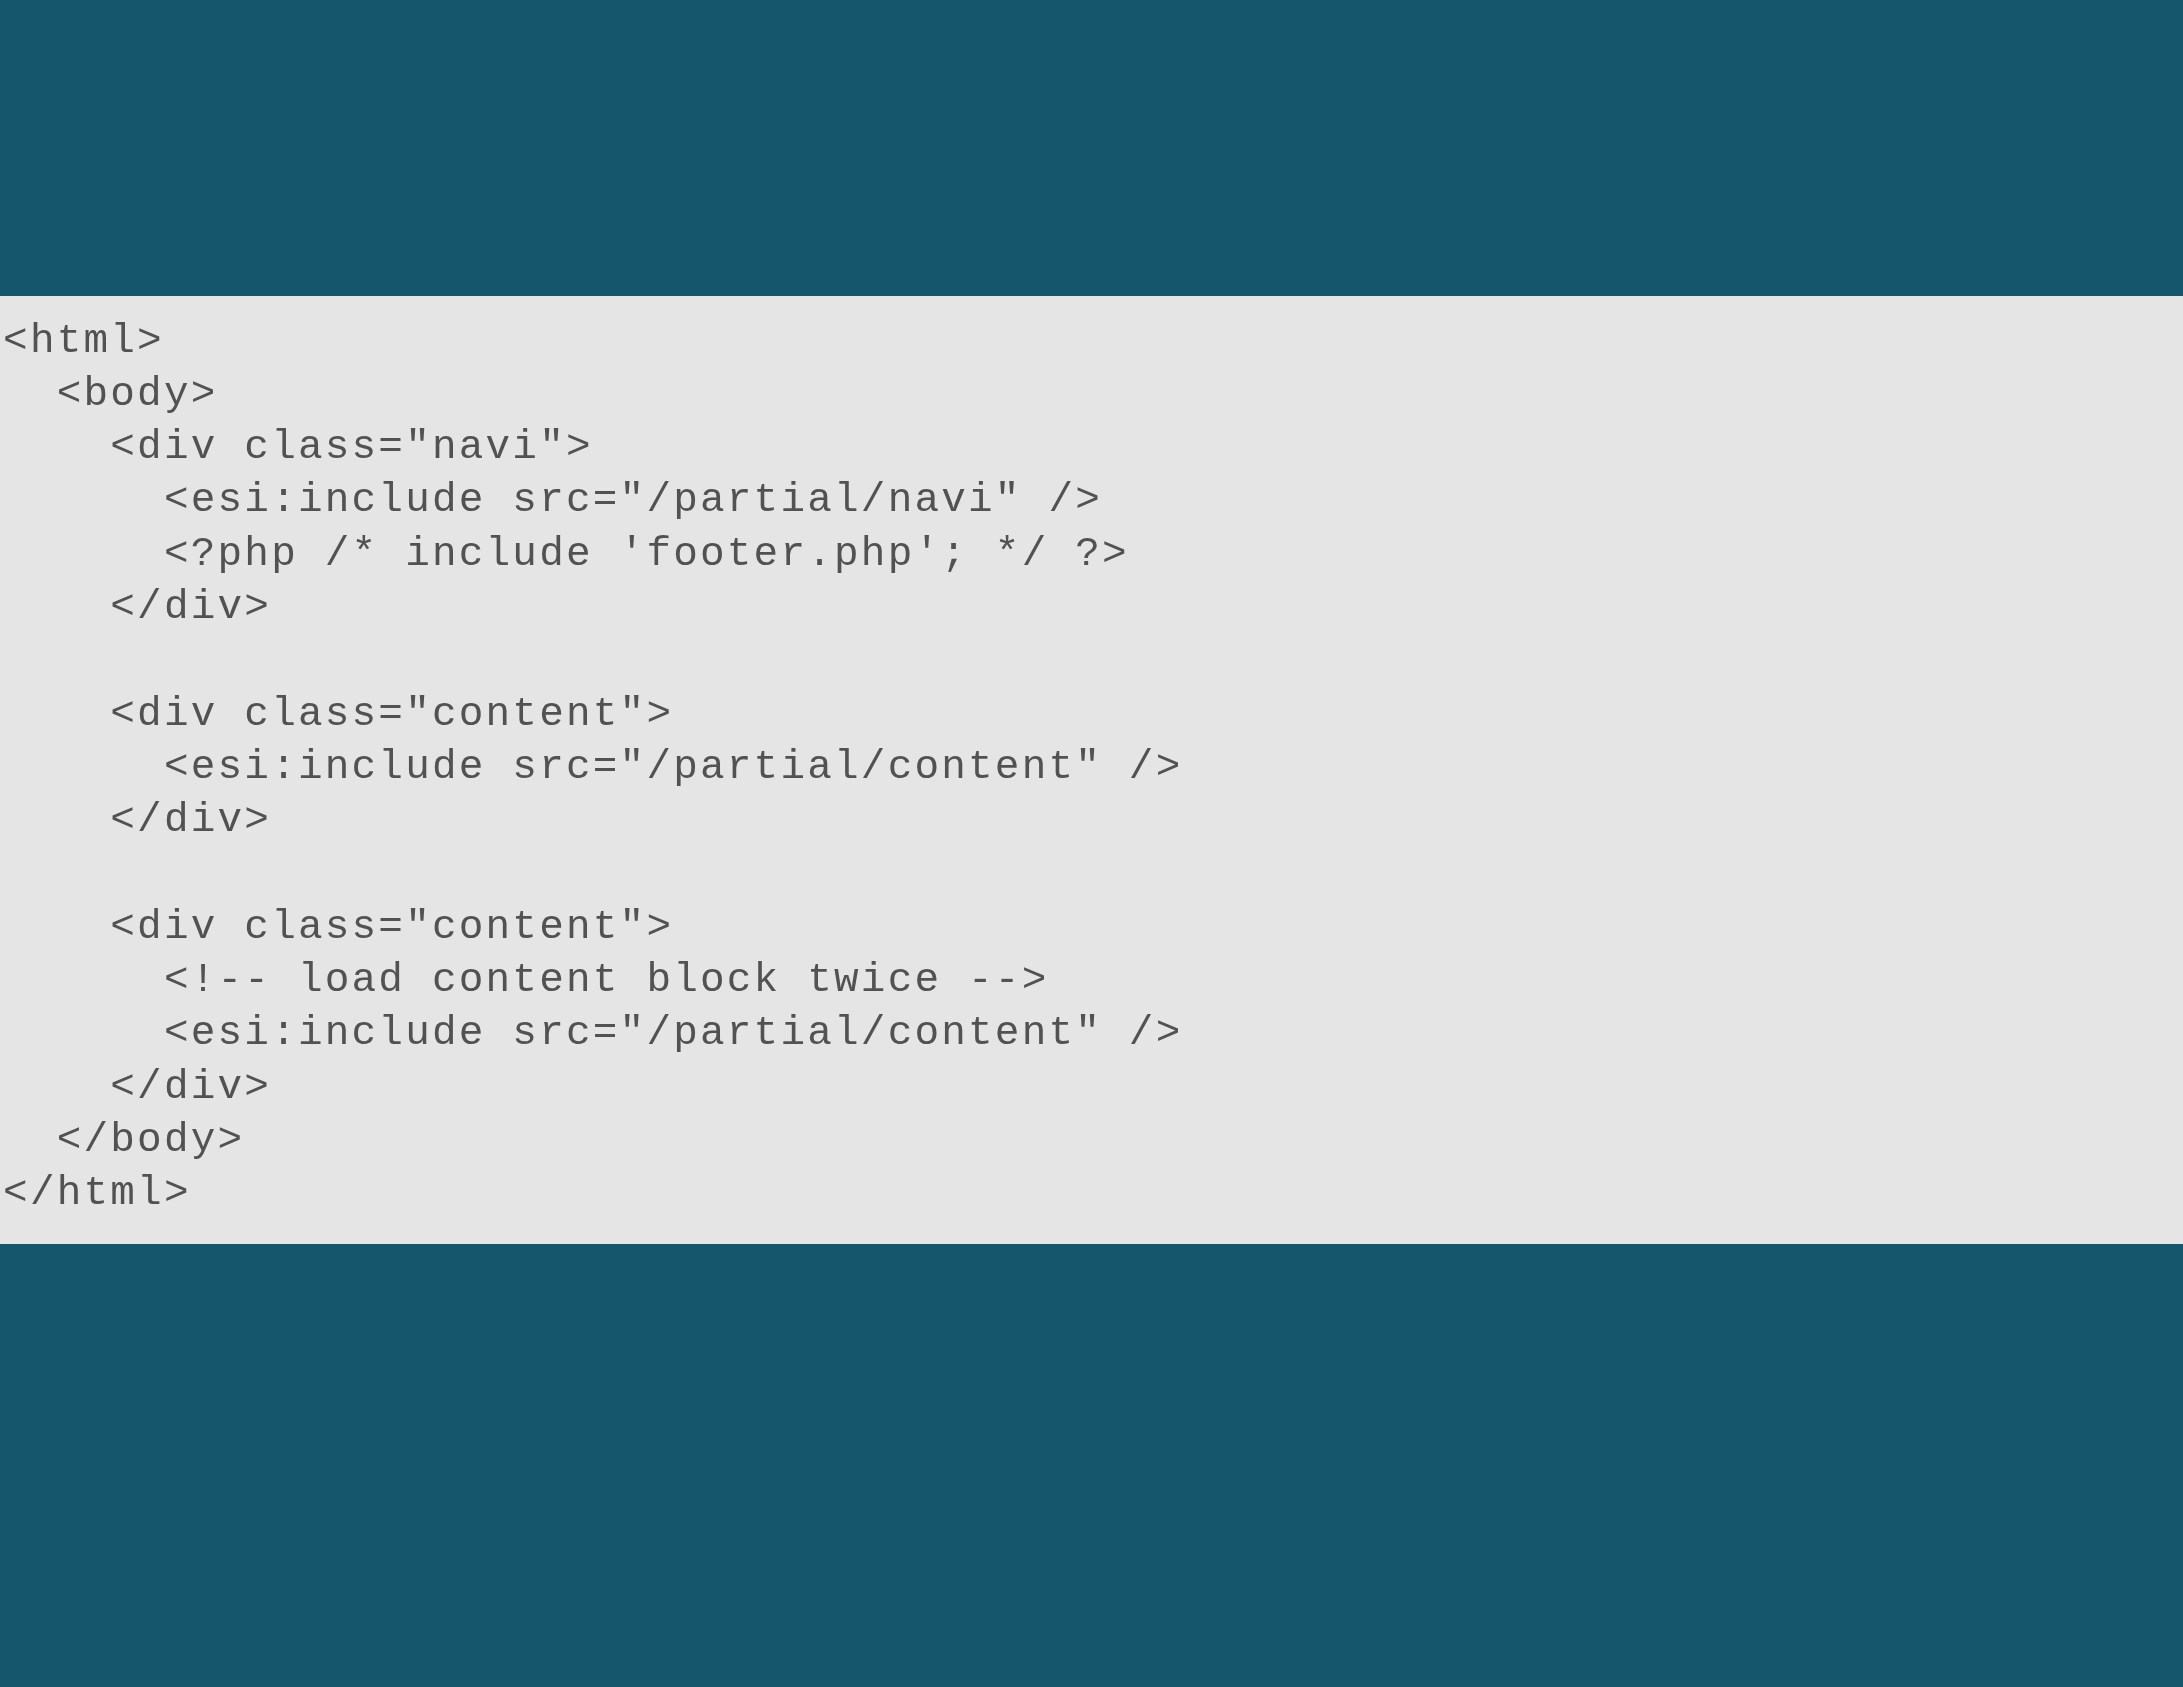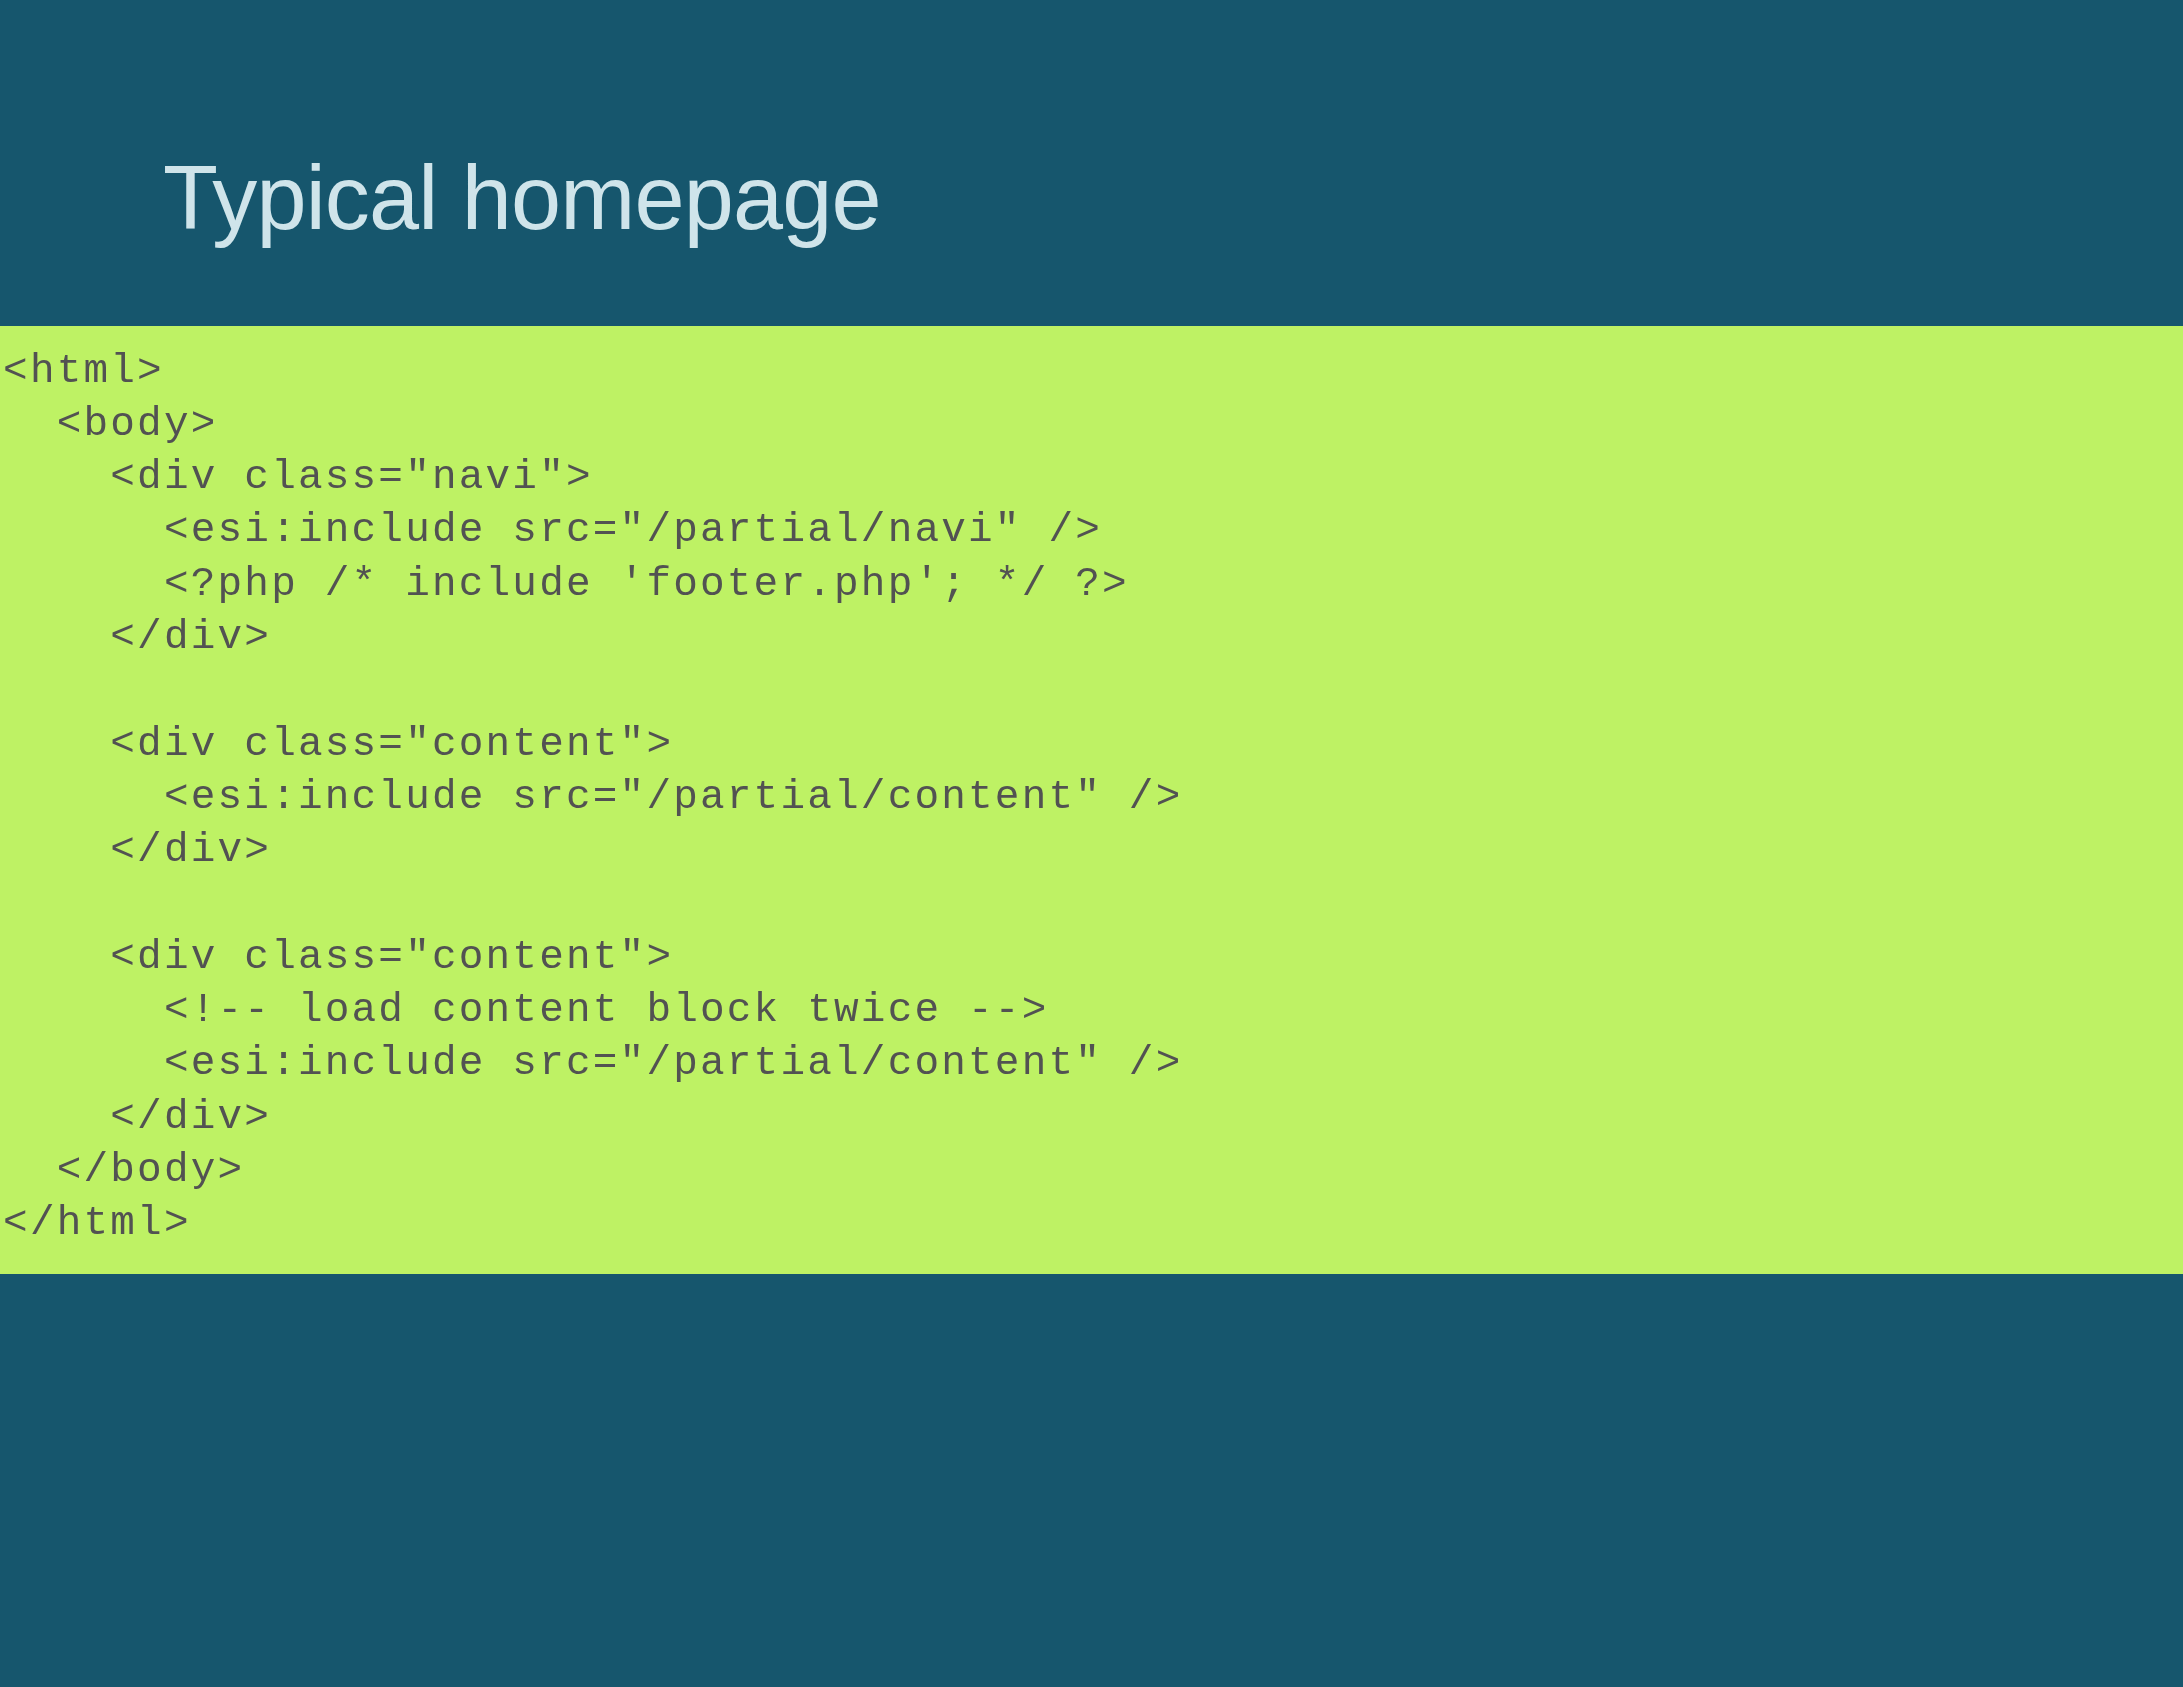--- a/index.html
+++ b/index.html
@@ -28,44 +28,41 @@
     left: 163px;
     top: 147px;
     font-size: 90px;
     font-weight: 300;
     color: #cfe4ea;
     letter-spacing: -0.8px;
   }
   .codeblock {
     position: absolute;
     left: 0;
-    top: 326px;
+    top: 296px;
     width: 2183px;
-    background: #bef264;
+    background: #e5e5e5;
     padding: 18.6px 0 23px 0;
     box-sizing: border-box;
   }
   pre.code {
     margin: 0;
     font-family: "Courier New", Courier, monospace;
     font-size: 41px;
     line-height: 1.3;
     color: #525252;
     letter-spacing: 2.2px;
     white-space: pre;
     padding-left: 3.1px;
   }
 </style>
 </head>
 <body>
 
 <div class="slide">
-  <div class="header">
-    <div class="title">Typical homepage</div>
-  </div>
   <div class="codeblock">
     <pre class="code">&lt;html&gt;
   &lt;body&gt;
     &lt;div class="navi"&gt;
       &lt;esi:include src="/partial/navi" /&gt;
       &lt;?php /* include 'footer.php'; */ ?&gt;
     &lt;/div&gt;
 
     &lt;div class="content"&gt;
       &lt;esi:include src="/partial/content" /&gt;

